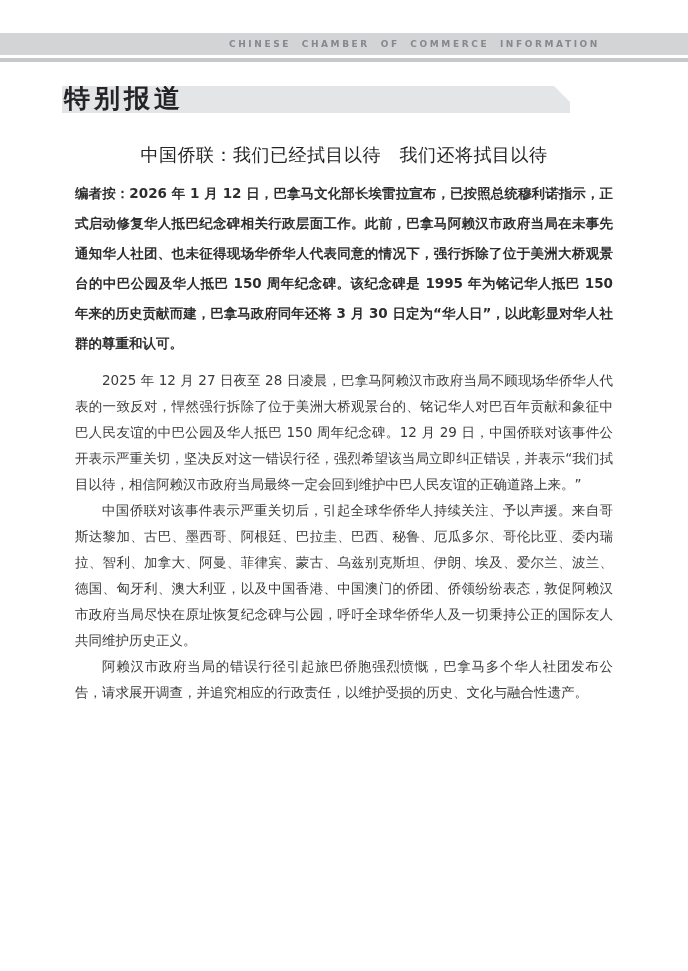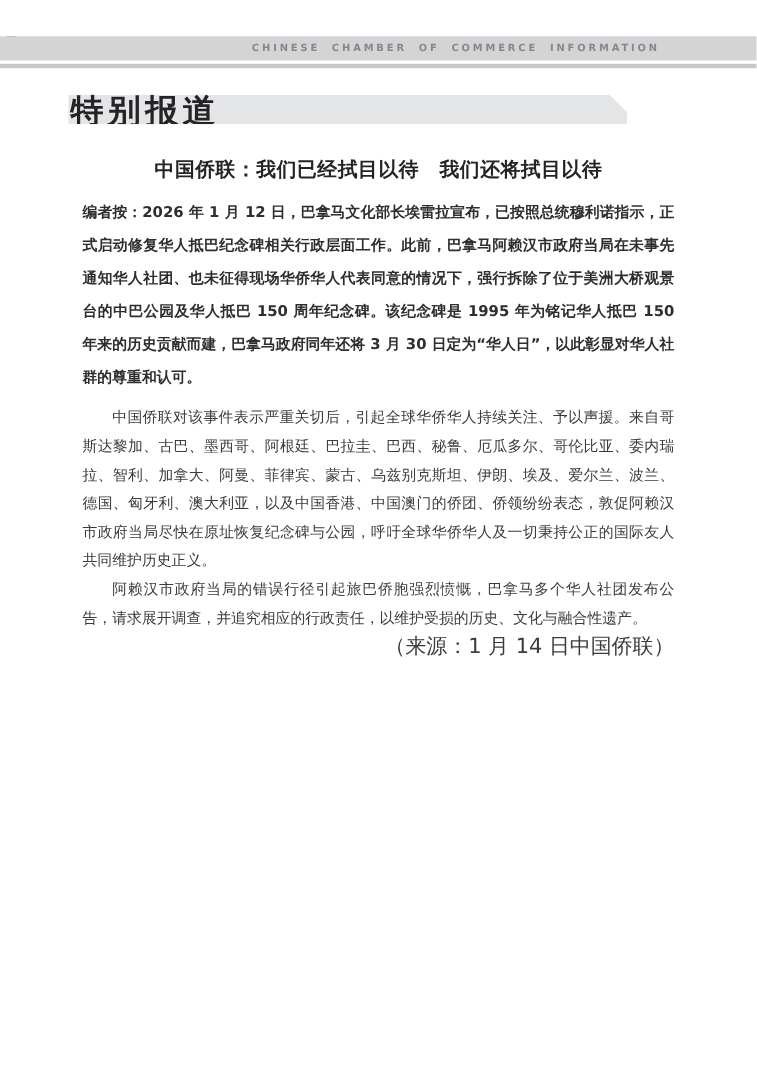--- a/index.html
+++ b/index.html
@@ -66,39 +66,39 @@
     background: var(--section-bar-gray, #e4e5e7);
     -webkit-clip-path: polygon(0 0, 492px 0, 508px 16px, 508px 27px, 0 27px);
     clip-path: polygon(0 0, 492px 0, 508px 16px, 508px 27px, 0 27px);
   }
   .section-bar .section-label {
     position: absolute;
     left: 2px;
     top: -5px;
     font-family: "DejaVu Serif", "Liberation Serif", serif;
     font-weight: bold;
-    font-size: 30px;
+    font-size: 26px;
     letter-spacing: 4px;
     color: var(--heading-text, #1d1d1f);
     white-space: nowrap;
   }
 
   
   .article {
     position: absolute;
     top: 134px;
     left: 75px;
     width: 538px;
     color: var(--body-text, #3b3b3d);
   }
   .article-title {
     margin-top: 6px;
     text-align: center;
     font-size: 18px;
-    font-weight: bold;
+    font-weight: normal;
     line-height: 30px;
     letter-spacing: 0.5px;
     color: var(--heading-text, #242426);
   }
   .editor-note {
     margin-top: 8px;
     font-size: 13.5px;
     font-weight: bold;
     line-height: 30px;
     text-align: justify;
@@ -149,20 +149,21 @@
   <div class="section-bar">
     <span class="section-label">特别报道</span>
   </div>
 
   <div class="article">
     <h1 class="article-title">中国侨联：我们已经拭目以待　我们还将拭目以待</h1>
 
     <p class="editor-note">编者按：2026 年 1 月 12 日，巴拿马文化部长埃雷拉宣布，已按照总统穆利诺指示，正式启动修复华人抵巴纪念碑相关行政层面工作。此前，巴拿马阿赖汉市政府当局在未事先通知华人社团、也未征得现场华侨华人代表同意的情况下，强行拆除了位于美洲大桥观景台的中巴公园及华人抵巴 150 周年纪念碑。该纪念碑是 1995 年为铭记华人抵巴 150 年来的历史贡献而建，巴拿马政府同年还将 3 月 30 日定为“华人日”，以此彰显对华人社群的尊重和认可。</p>
 
     <div class="body-block">
+      <p class="body-para">2025 年 12 月 27 日夜至 28 日凌晨，巴拿马阿赖汉市政府当局不顾现场华侨华人代表的一致反对，悍然强行拆除了位于美洲大桥观景台的、铭记华人对巴百年贡献和象征中巴人民友谊的中巴公园及华人抵巴 150 周年纪念碑。12 月 29 日，中国侨联对该事件公开表示严重关切，坚决反对这一错误行径，强烈希望该当局立即纠正错误，并表示“我们拭目以待，相信阿赖汉市政府当局最终一定会回到维护中巴人民友谊的正确道路上来。”</p>
       <p class="body-para">中国侨联对该事件表示严重关切后，引起全球华侨华人持续关注、予以声援。来自哥斯达黎加、古巴、墨西哥、阿根廷、巴拉圭、巴西、秘鲁、厄瓜多尔、哥伦比亚、委内瑞拉、智利、加拿大、阿曼、菲律宾、蒙古、乌兹别克斯坦、伊朗、埃及、爱尔兰、波兰、德国、匈牙利、澳大利亚，以及中国香港、中国澳门的侨团、侨领纷纷表态，敦促阿赖汉市政府当局尽快在原址恢复纪念碑与公园，呼吁全球华侨华人及一切秉持公正的国际友人共同维护历史正义。</p>
       <p class="body-para">阿赖汉市政府当局的错误行径引起旅巴侨胞强烈愤慨，巴拿马多个华人社团发布公告，请求展开调查，并追究相应的行政责任，以维护受损的历史、文化与融合性遗产。</p>
       <p class="source-line">（来源：1 月 14 日中国侨联）</p>
     </div>
   </div>
 
   <div class="page-number">01</div>
 
 </div>
 

